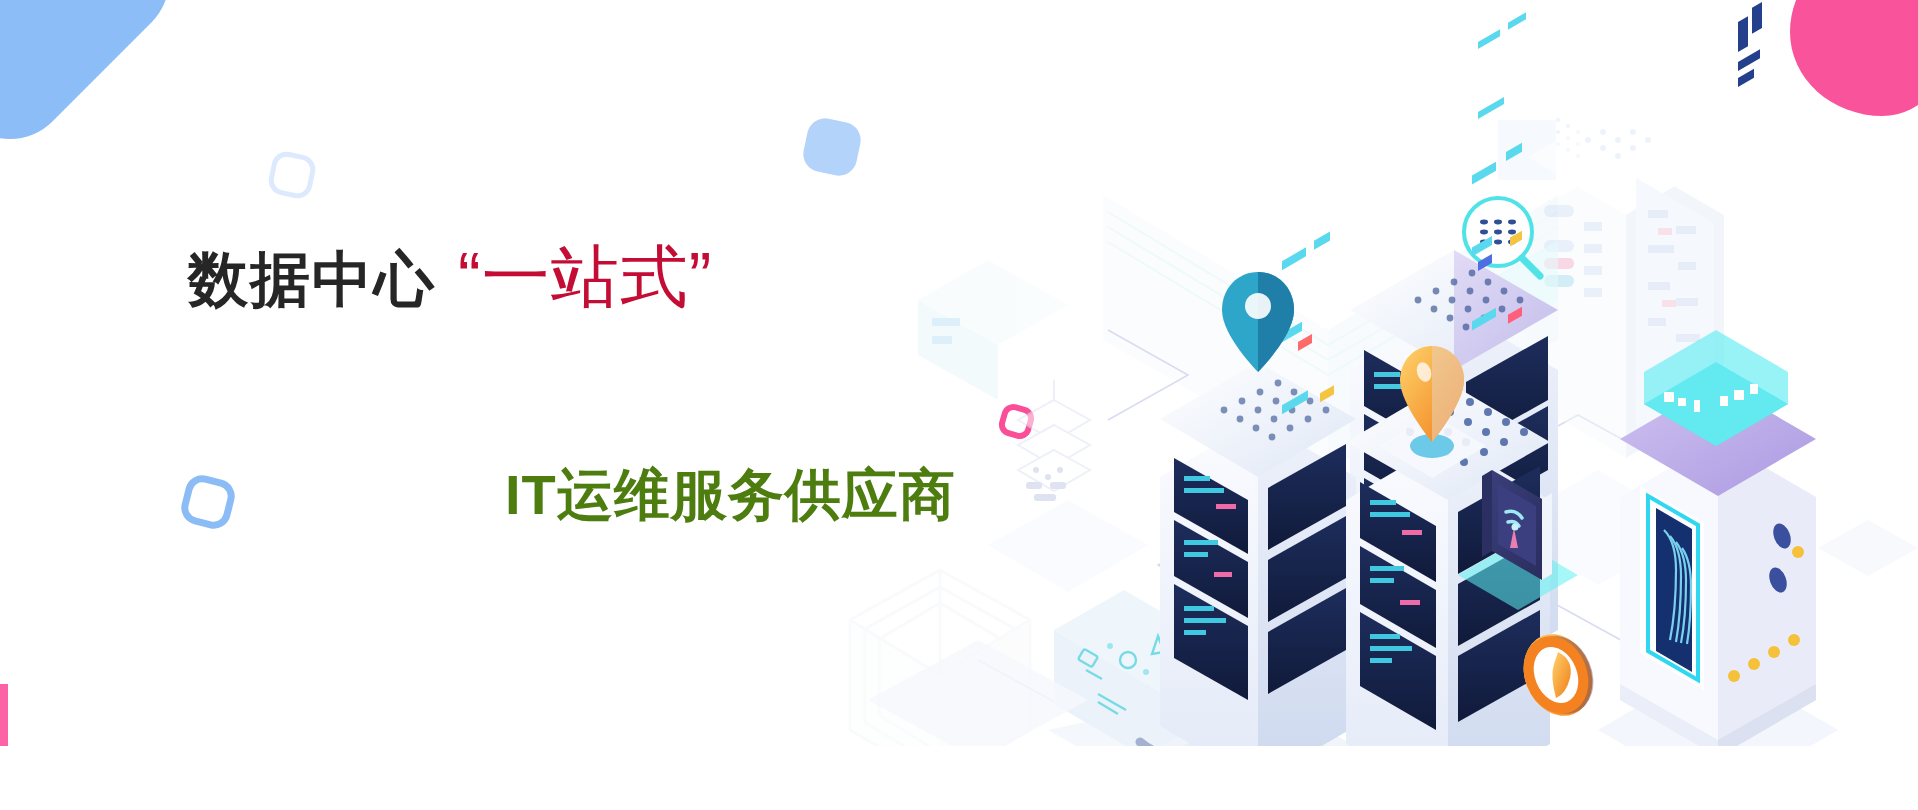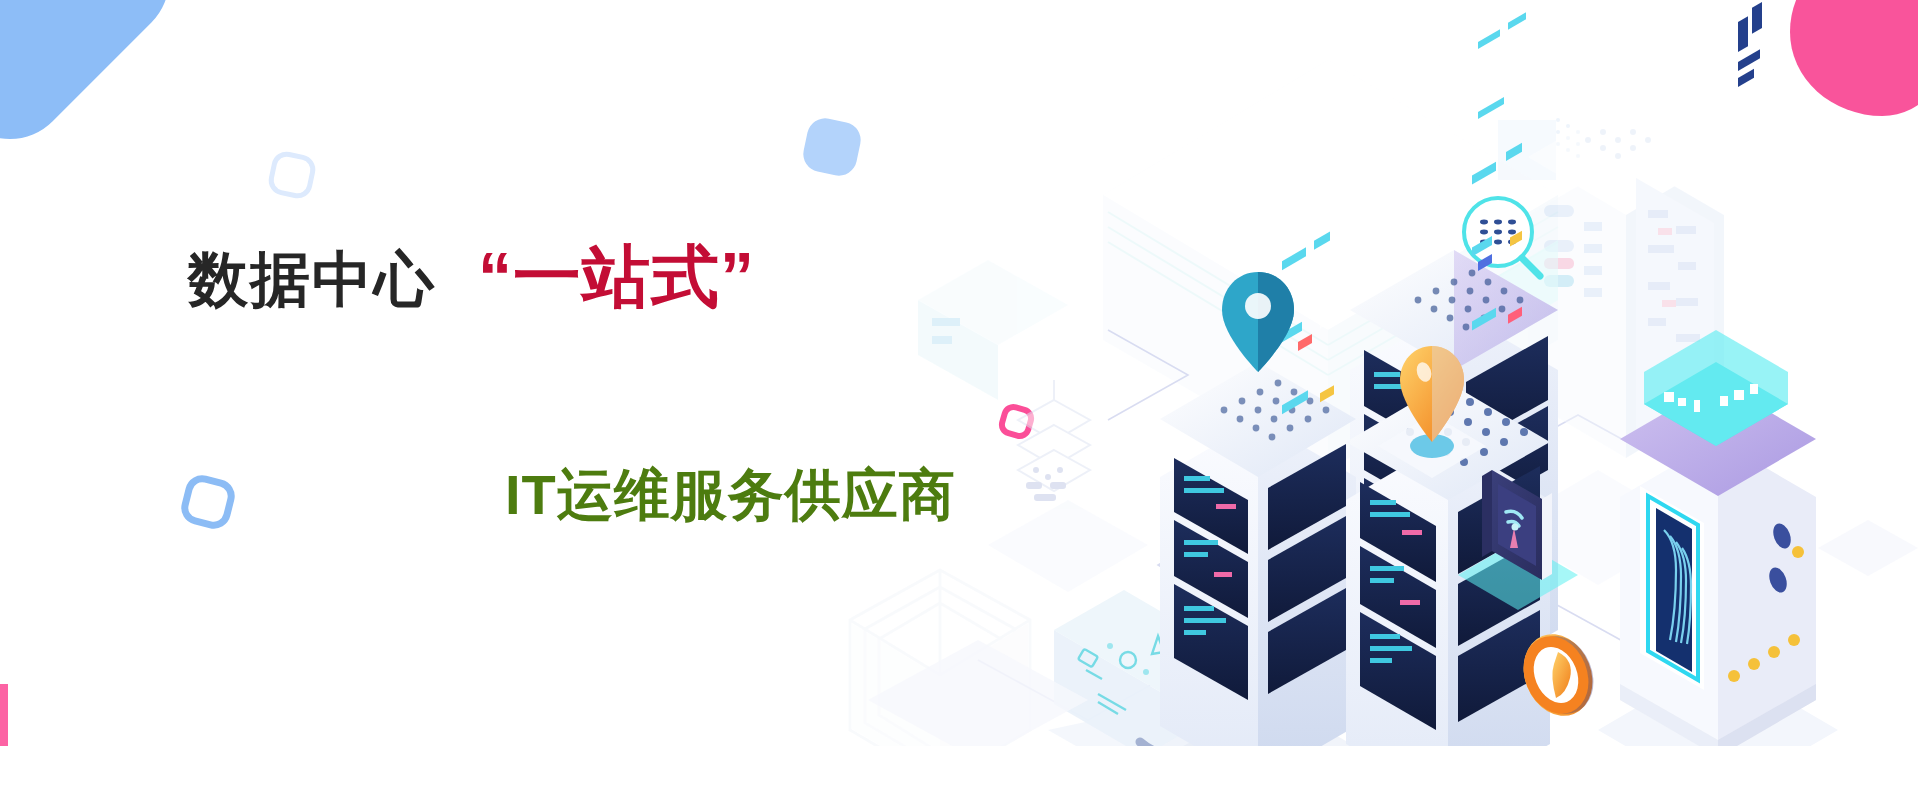--- a/index.html
+++ b/index.html
@@ -91,24 +91,24 @@
     white-space: nowrap;
   }
   .headline .h-dark {
     font-size: 60px;
     font-weight: 700;
     color: #262626;
     letter-spacing: 2px;
   }
   .headline .h-accent {
     font-size: 68px;
-    font-weight: 700;
+    font-weight: 400;
     color: #c30d35;
     letter-spacing: 1px;
-    margin-left: 42px;
+    margin-left: 22px;
   }
   .subline {
     position: absolute;
     left: 505px;
     top: 458px;
     font-size: 56px;
     font-weight: 700;
     color: #4d7c0f;
     letter-spacing: 1px;
     white-space: nowrap;

